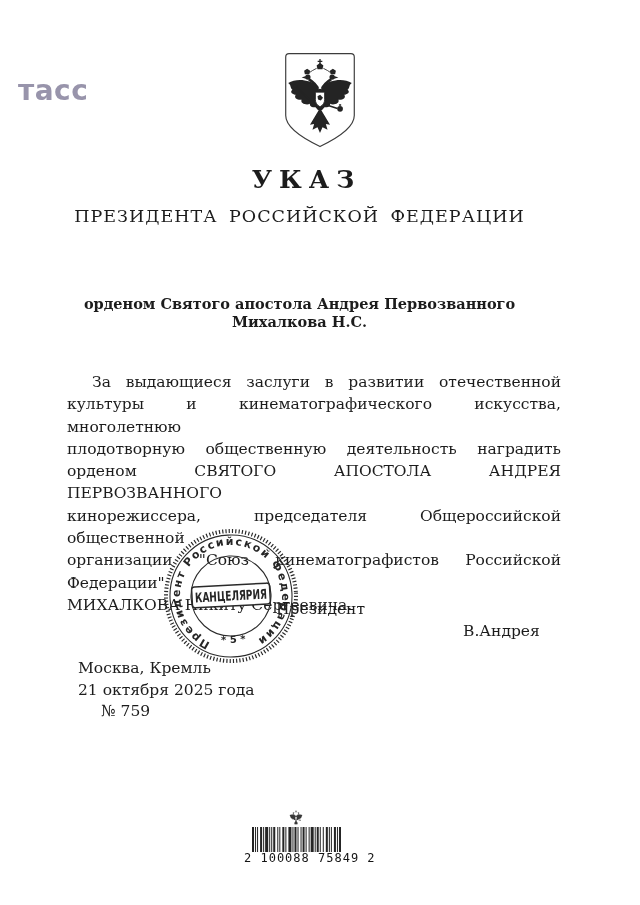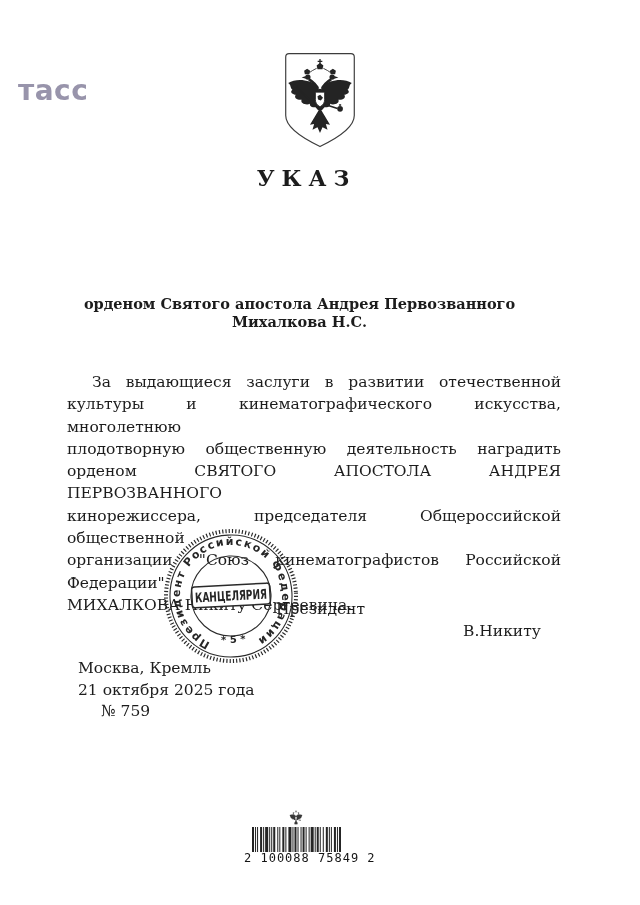--- a/index.html
+++ b/index.html
@@ -26,21 +26,21 @@
   .coa {
     position: absolute;
     left: 278px; top: 52px;
     width: 84px; height: 97px;
   }
   .doc-title {
     position: absolute;
     left: 0; top: 165px;
     width: 100%;
     text-align: center;
-    font-size: 22px;
+    font-size: 25px;
     font-weight: bold;
     letter-spacing: 7px;
     padding-left: 14px; 
   }
   .doc-subtitle {
     position: absolute;
     left: 0; top: 206px;
     width: 100%;
     text-align: center;
     font-size: 17.5px;
@@ -159,38 +159,39 @@
 <div class="page">
 
   <div class="tass-logo">тасс</div>
 
   <svg class="coa" viewBox="0 0 100 116">
     <path d="M13 2 H87 Q91 2 91 6 V76 Q91 93.5 50 113 Q9 93.5 9 76 V6 Q9 2 13 2 Z" fill="none" stroke="#3c3c3c" stroke-width="1.4"></path>
     <use href="#eagleSym" x="0" y="7" width="100" height="100"></use>
   </svg>
 
   <div class="doc-title">УКАЗ</div>
+  <div class="doc-subtitle">ПРЕЗИДЕНТА РОССИЙСКОЙ ФЕДЕРАЦИИ</div>
 
   <div class="subject">
     <div>орденом Святого апостола Андрея Первозванного</div>
     <div>Михалкова Н.С.</div>
   </div>
 
   <div class="body-text">
     <div class="jline first">За выдающиеся заслуги в развитии отечественной</div>
     <div class="jline">культуры и кинематографического искусства, многолетнюю</div>
     <div class="jline">плодотворную общественную деятельность наградить</div>
     <div class="jline">орденом СВЯТОГО АПОСТОЛА АНДРЕЯ ПЕРВОЗВАННОГО</div>
     <div class="jline">кинорежиссера, председателя Общероссийской общественной</div>
     <div class="jline">организации "Союз кинематографистов Российской Федерации"</div>
     <div class="jline last">МИХАЛКОВА Никиту Сергеевича.</div>
   </div>
 
   <div class="sig-line sig-post1">Президент</div>
-  <div class="sig-line sig-name">В.Никиту</div>
+  <div class="sig-line sig-name">В.Андрея</div>
 
   <svg class="stamp" viewBox="0 0 142 142">
     <g transform="rotate(-3 71 71)">
       <circle cx="71" cy="71" r="65" fill="none" stroke="#2a2a2a" stroke-width="4" stroke-dasharray="1.2 2.1"></circle>
       <circle cx="71" cy="71" r="61" fill="none" stroke="#2a2a2a" stroke-width="1.1"></circle>
       <circle cx="71" cy="71" r="40" fill="none" stroke="#2a2a2a" stroke-width="1.1"></circle>
       <path id="ringPath" d="M71 122 A51 51 0 1 1 71.05 122" fill="none"></path>
       <text font-size="11" font-weight="bold" letter-spacing="1.6">
         <textPath href="#ringPath" startOffset="50%" text-anchor="middle">Президент Российской Федерации</textPath>
       </text>

